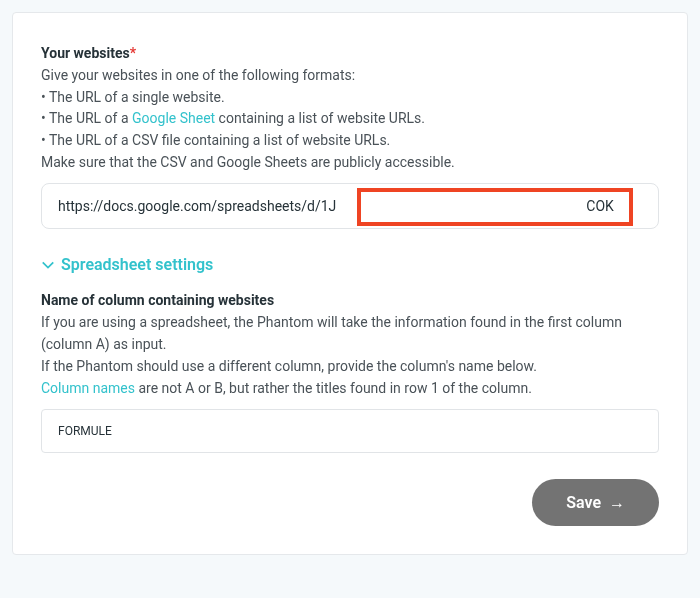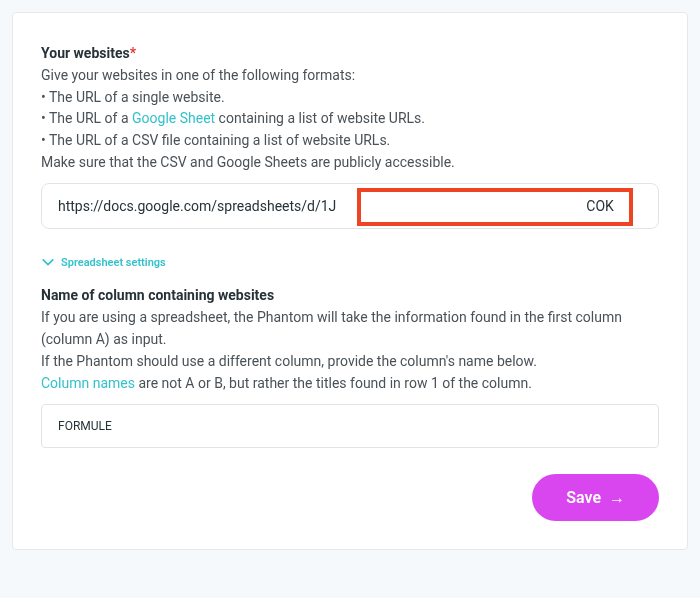--- a/index.html
+++ b/index.html
@@ -75,40 +75,40 @@
       pointer-events: none;
     }
     .expander {
       display: flex;
       align-items: center;
       gap: 6px;
       margin-top: 26px;
       margin-bottom: 18px;
       cursor: pointer;
       color: #33c2cc;
-      font-size: 11px;
+      font-size: 16px;
       font-weight: 600;
     }
     .expander svg {
       width: 14px;
       height: 14px;
     }
     .section-label {
       font-size: 14px;
       font-weight: 700;
       color: #263238;
       margin-bottom: 4px;
     }
     .button-row {
       display: flex;
       justify-content: flex-end;
       margin-top: 26px;
     }
     .save-btn {
-      background: #d946ef;
+      background: #737373;
       color: #ffffff;
       border: none;
       border-radius: 999px;
       padding: 14px 34px;
       font-size: 16px;
       font-weight: 600;
       cursor: pointer;
       display: inline-flex;
       align-items: center;
       gap: 8px;

